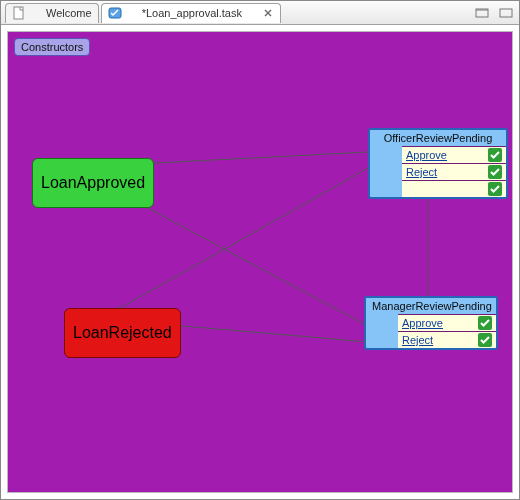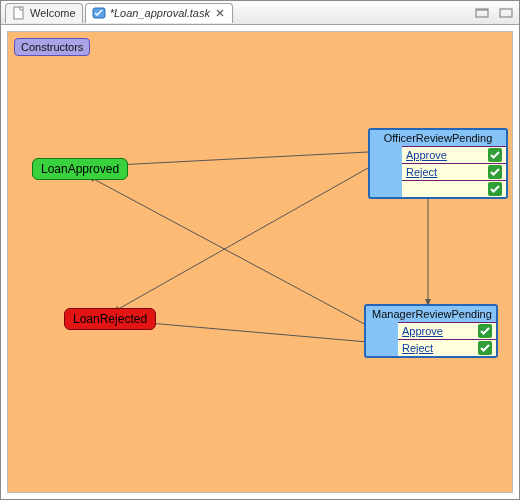--- a/index.html
+++ b/index.html
@@ -27,42 +27,41 @@
   }
   .tab {
     display: flex;
     align-items: center;
     height: 20px;
     padding: 0 6px;
     border: 1px solid #a0a0a0;
     border-bottom: none;
     border-radius: 4px 4px 0 0;
     background: #f4f4f4;
-    gap: 4px;
+    gap: 20px;
   }
   .tab.active {
     background: #fff;
-    font-style: italic;
   }
   .tab .icon { width:14px; height:14px; display:inline-block; }
   .tab .lbl { color:#333; }
   .tab .close { width:12px; height:12px; }
   .spacer { flex:1; }
   .win-btn { width:18px; height:14px; margin-right:4px; display:flex;align-items:center;justify-content:center; }
   .canvas-area {
     position: relative;
     flex:1;
     background: #fff;
     overflow:hidden;
   }
   .canvas-inner {
     position:absolute;
     inset:6px;
     border:1px solid #bbb;
-    background: #fdba74;
+    background: #a21caf;
   }
   .constructors-btn {
     position:absolute;
     top:6px; left:6px;
     padding:2px 6px;
     background:#a9a4e8;
     border:1px solid #5a53b8;
     border-radius:4px;
     color:#111;
   }
@@ -89,24 +88,24 @@
     border-top:1px solid #701a75;
     color:#0b3ea0;
     text-decoration: underline;
     margin-left: 32px;
   }
   .node .row .chk {
     width:14px;height:14px; flex-shrink:0; margin-left:auto;
   }
   .pill {
     position:absolute;
-    padding:3px 8px;
+    padding:15px 8px;
     border-radius:6px;
     color:#000;
-    font-size:12px;
+    font-size:16px;
   }
   .pill.green { background:#39d23e; border:1px solid #0e7a12; }
   .pill.red   { background:#e21414; border:1px solid #7a0606; color:#000; }
   svg.arrows { position:absolute; inset:0; width:100%; height:100%; pointer-events:none; }
 </style>
 </head>
 <body>
 
 <div class="editor-frame">
   <div class="tabbar">
@@ -197,21 +196,21 @@
               </svg></span>
         </div>
         <div class="row">
           <span class="chk"><svg viewBox="0 0 14 14">
                 <rect x="0" y="0" width="14" height="14" rx="2" fill="#2f9e36"></rect>
                 <path d="M3 7 l2.5 2.5 L11 4" stroke="#fff" stroke-width="2" fill="none"></path>
               </svg></span>
         </div>
       </div>
 
-      <div class="node" style="left:356px; top:272px; width:134px;">
+      <div class="node" style="left:356px; top:264px; width:134px;">
         <div class="title">ManagerReviewPending</div>
         <div class="row">
           <span>Approve</span>
           <span class="chk"><svg viewBox="0 0 14 14">
                 <rect x="0" y="0" width="14" height="14" rx="2" fill="#2f9e36"></rect>
                 <path d="M3 7 l2.5 2.5 L11 4" stroke="#fff" stroke-width="2" fill="none"></path>
               </svg></span>
         </div>
         <div class="row">
           <span>Reject</span>

